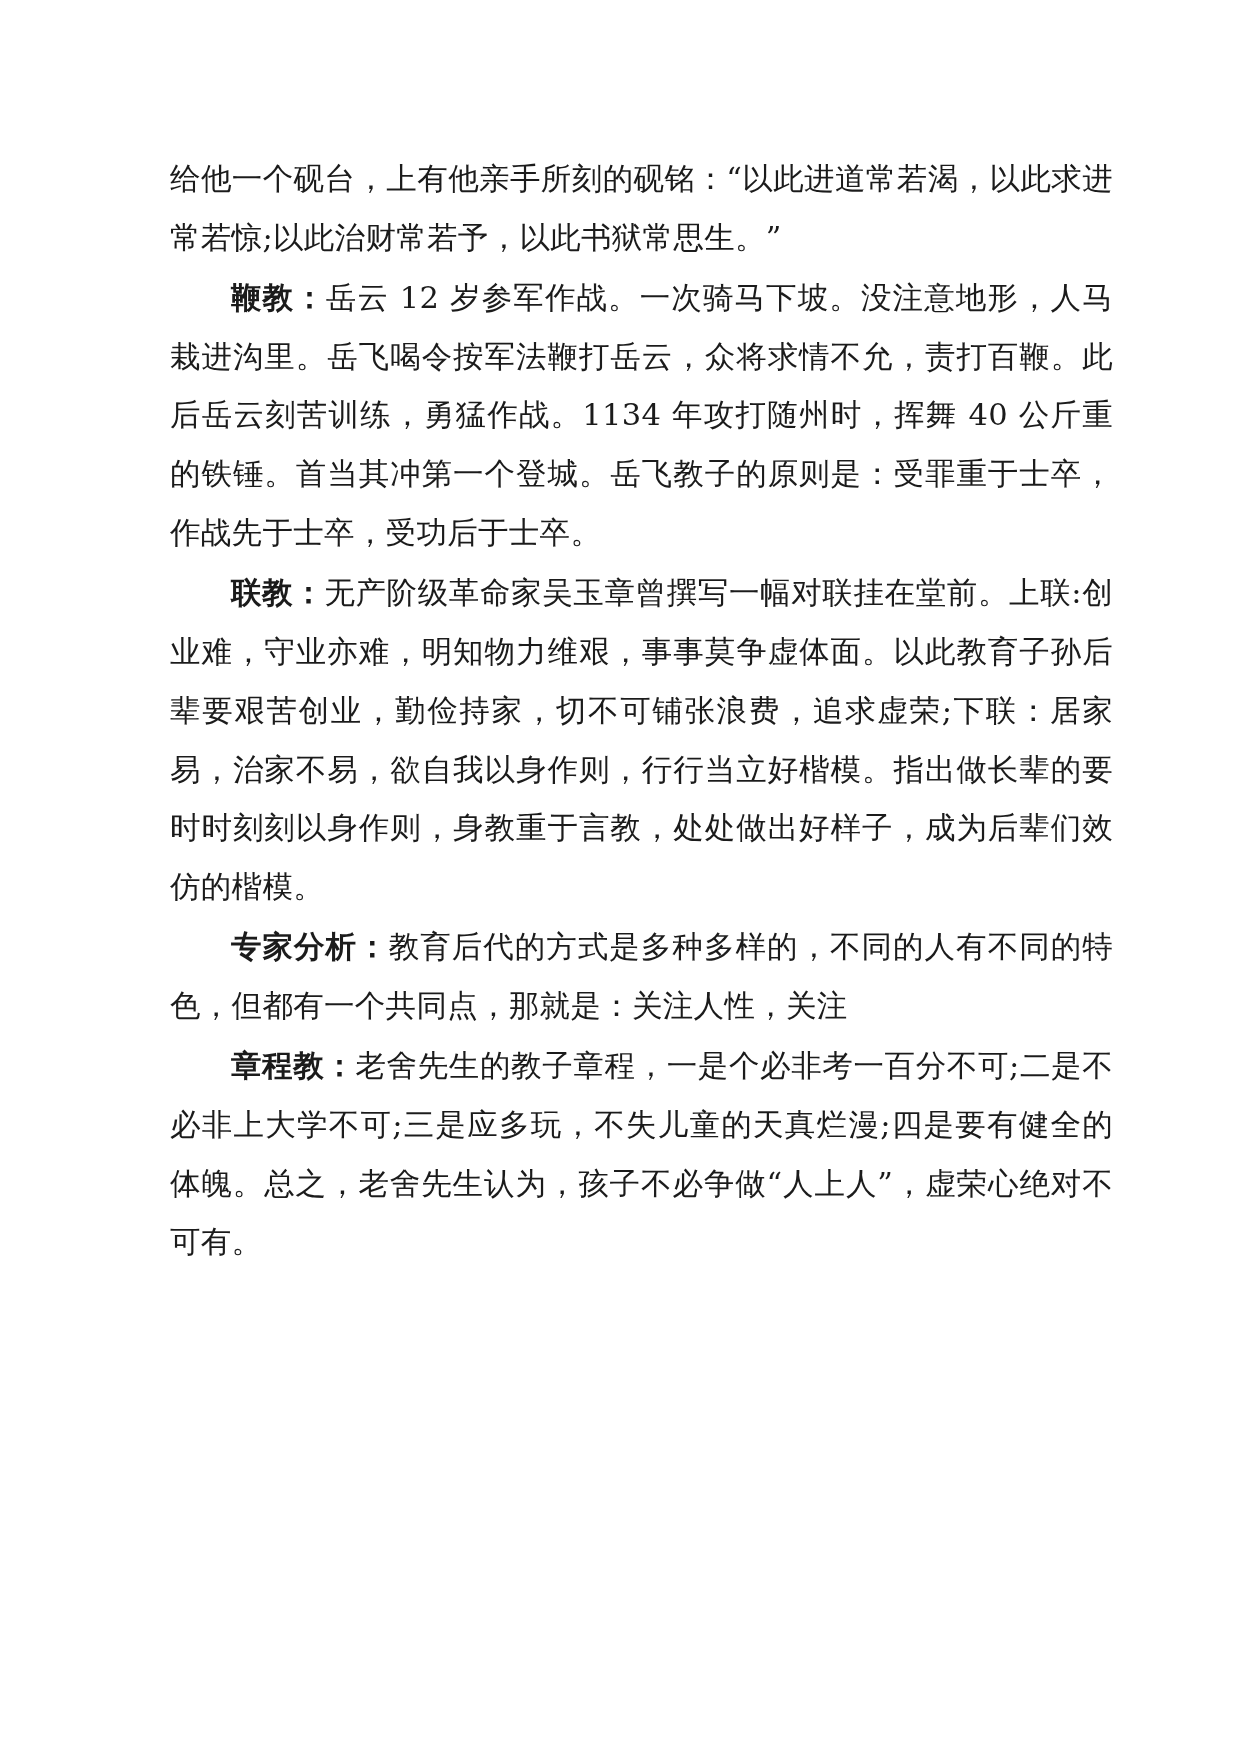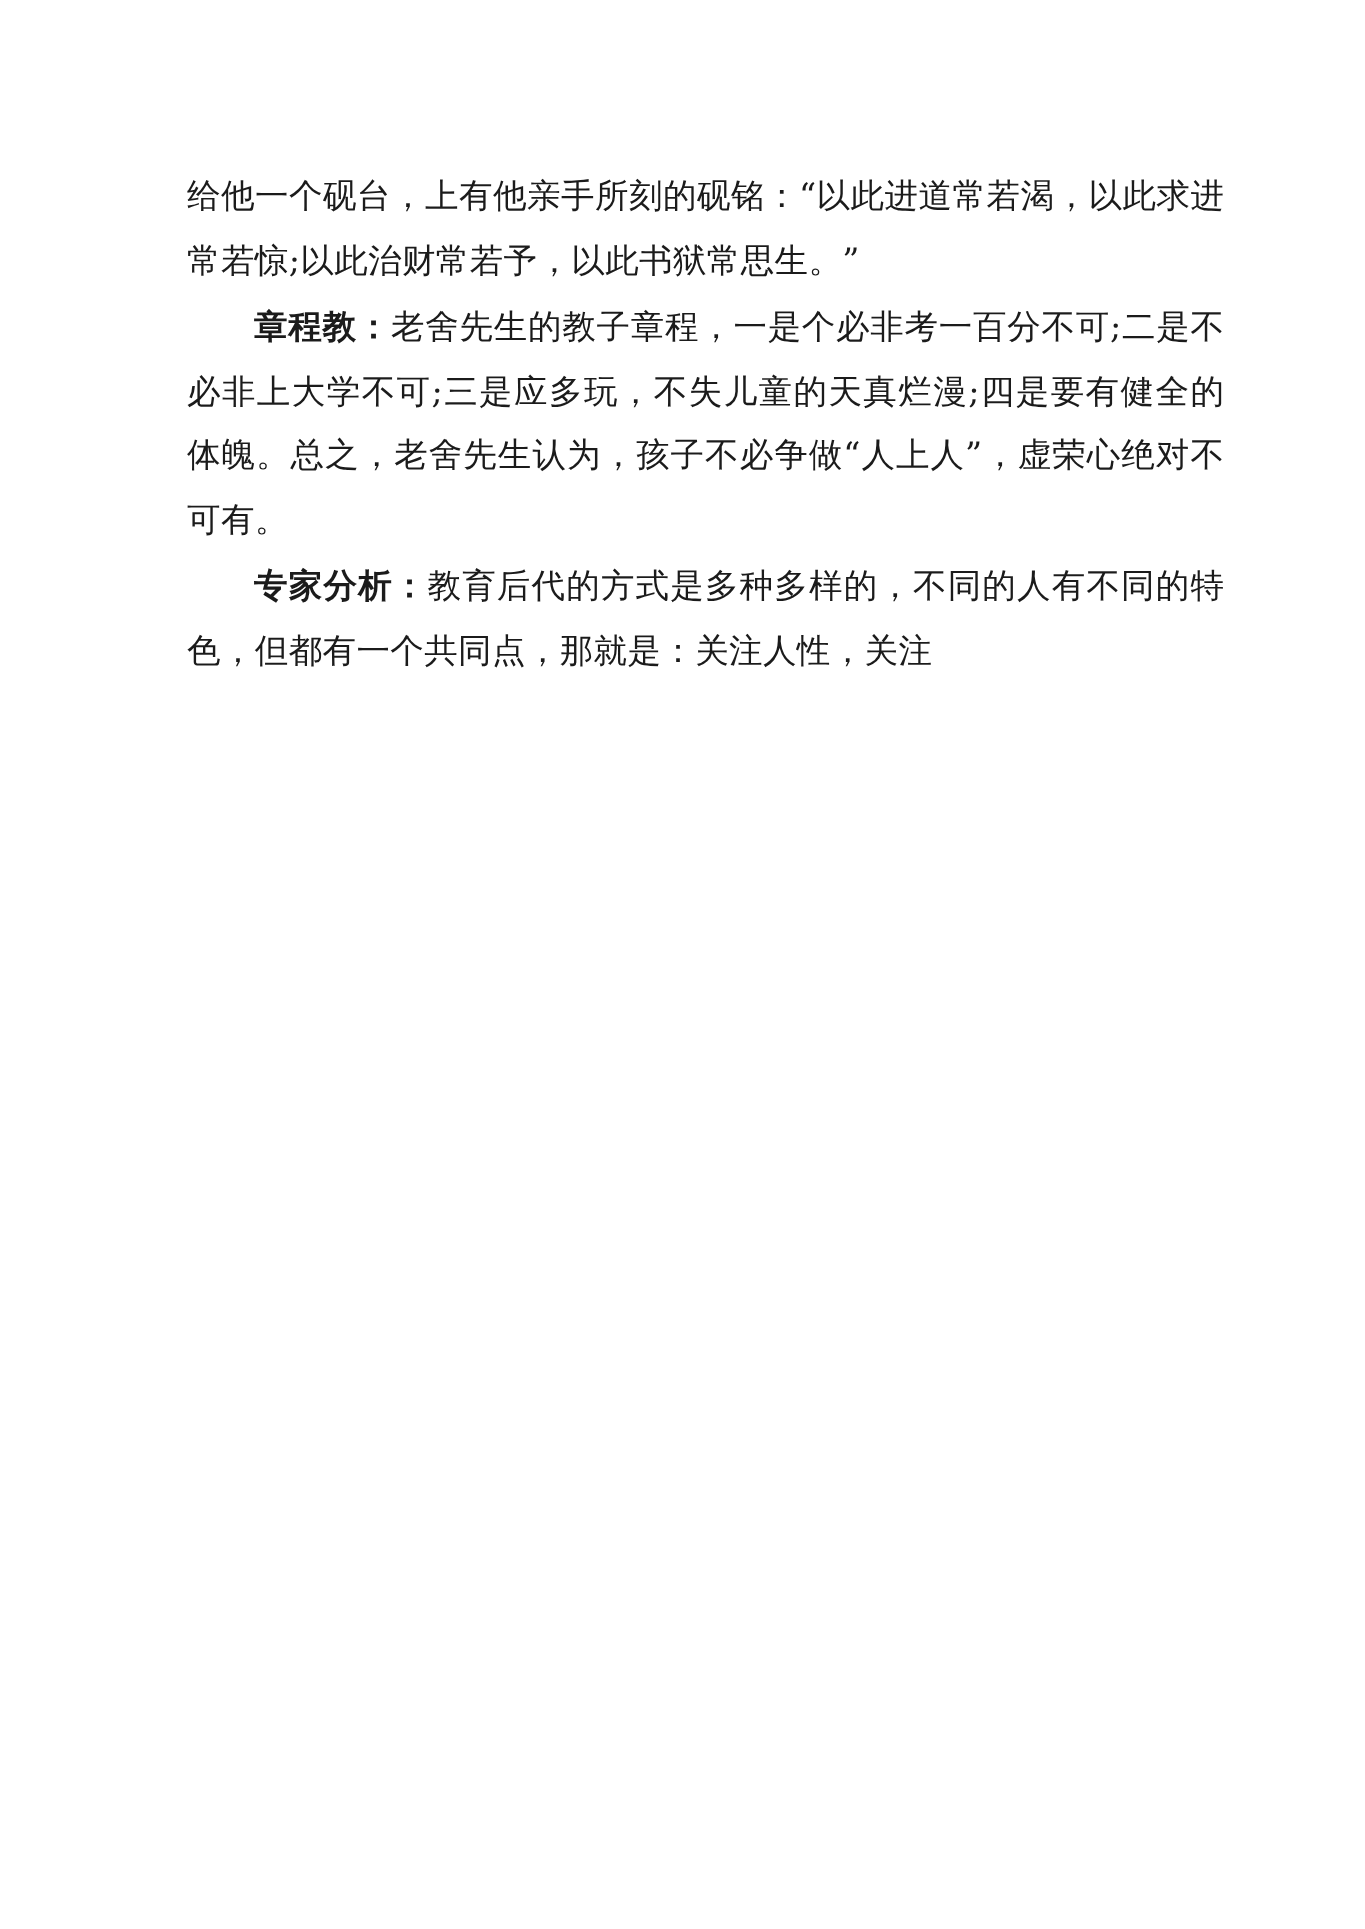--- a/index.html
+++ b/index.html
@@ -42,25 +42,31 @@
 </head>
 <body>
 
 <div class="page">
   <div class="doc-body">
 
     <p class="para">
       <span>给他一个砚台，上有他亲手所刻的砚铭：“以此进道常若渴，以此求进常若惊;以此治财常若予，以此书狱常思生。”</span>
     </p>
 
-
+    <p class="para indent">
+      <span class="lead">鞭教：</span><span>岳云 12 岁参军作战。一次骑马下坡。没注意地形，人马栽进沟里。岳飞喝令按军法鞭打岳云，众将求情不允，责打百鞭。此后岳云刻苦训练，勇猛作战。1134 年攻打随州时，挥舞 40 公斤重的铁锤。首当其冲第一个登城。岳飞教子的原则是：受罪重于士卒，作战先于士卒，受功后于士卒。</span>
+    </p>
 
 
     <p class="para indent">
-      <span class="lead">章程教：</span><span>老舍先生的教子章程，一是个必非考一百分不可;二是不必非上大学不可;三是应多玩，不失儿童的天真烂漫;四是要有健全的体魄。总之，老舍先生认为，孩子不必争做“人上人”，虚荣心绝对不可有。</span>
+      <span class="lead">联教：</span><span>无产阶级革命家吴玉章曾撰写一幅对联挂在堂前。上联:创业难，守业亦难，明知物力维艰，事事莫争虚体面。以此教育子孙后辈要艰苦创业，勤俭持家，切不可铺张浪费，追求虚荣;下联：居家易，治家不易，欲自我以身作则，行行当立好楷模。指出做长辈的要时时刻刻以身作则，身教重于言教，处处做出好样子，成为后辈们效仿的楷模。</span>
     </p>
 
     <p class="para indent">
       <span class="lead">专家分析：</span><span>教育后代的方式是多种多样的，不同的人有不同的特色，但都有一个共同点，那就是：关注人性，关注</span>
     </p>
 
+    <p class="para indent">
+      <span class="lead">章程教：</span><span>老舍先生的教子章程，一是个必非考一百分不可;二是不必非上大学不可;三是应多玩，不失儿童的天真烂漫;四是要有健全的体魄。总之，老舍先生认为，孩子不必争做“人上人”，虚荣心绝对不可有。</span>
+    </p>
+
   </div>
 </div>
 
 </body></html>

